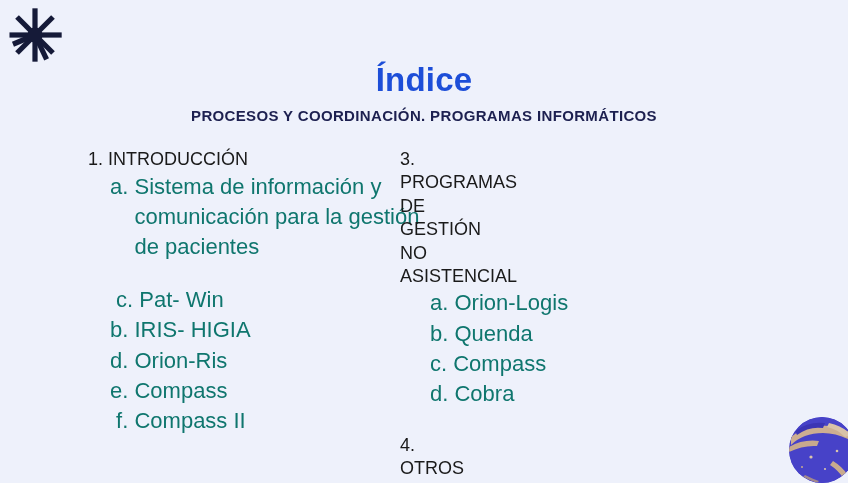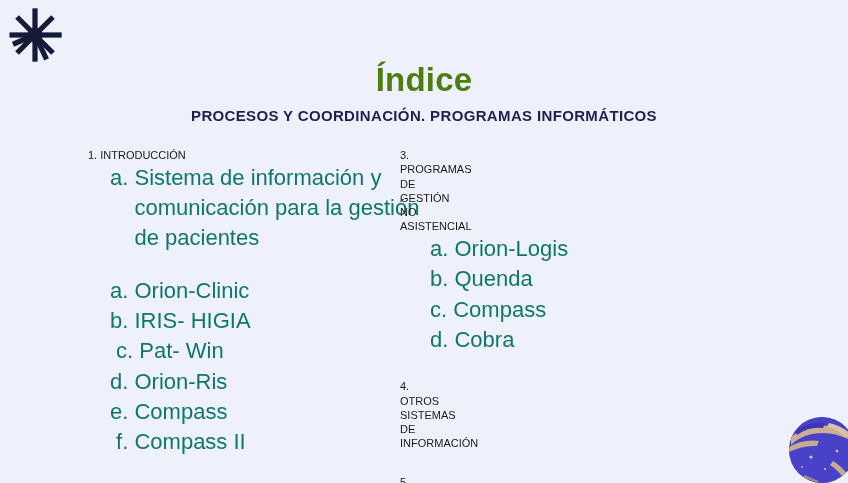--- a/index.html
+++ b/index.html
@@ -51,21 +51,21 @@
   #header {
     position: absolute;
     left: 0;
     right: 0;
     top: 62px;
     text-align: center;
   }
   #page-title {
     font-size: 33px;
     font-weight: bold;
-    color: #4d7c0f;
+    color: #1d4ed8;
     letter-spacing: 0.2px;
     line-height: 1.1;
     margin: 0;
   }
   #page-subtitle {
     margin-top: 9px;
     font-size: 15px;
     font-weight: bold;
     color: #1d2050;
     letter-spacing: 0.35px;
@@ -92,21 +92,21 @@
     margin-left: -456px;
   }
 
   .section {
     margin: 0;
   }
   .section + .section {
     margin-top: 22px;
   }
   .section-title {
-    font-size: 11px;
+    font-size: 18px;
     color: #1a1a1a;
     line-height: 1.32;
     white-space: pre-line;
   }
   .subitems {
     list-style: none;
     margin: 0;
     padding: 0;
   }
   .subitem {
@@ -164,23 +164,22 @@
         <div class="section-title">1. INTRODUCCIÓN</div>
         <ul class="subitems">
           <li class="subitem">a. Sistema de información y
     comunicación para la gestión
     de pacientes</li>
         </ul>
       </div>
 
       <div class="section">
         <ul class="subitems">
-          <li class="subitem">a. Orion-Clinic</li>
+          <li class="subitem"> c. Pat- Win</li>
           <li class="subitem">b. IRIS- HIGIA</li>
-          <li class="subitem"> c. Pat- Win</li>
           <li class="subitem">d. Orion-Ris</li>
           <li class="subitem">e. Compass</li>
           <li class="subitem"> f. Compass II</li>
         </ul>
       </div>
 
     </div>
 
     <div class="col" id="col-right">
 

